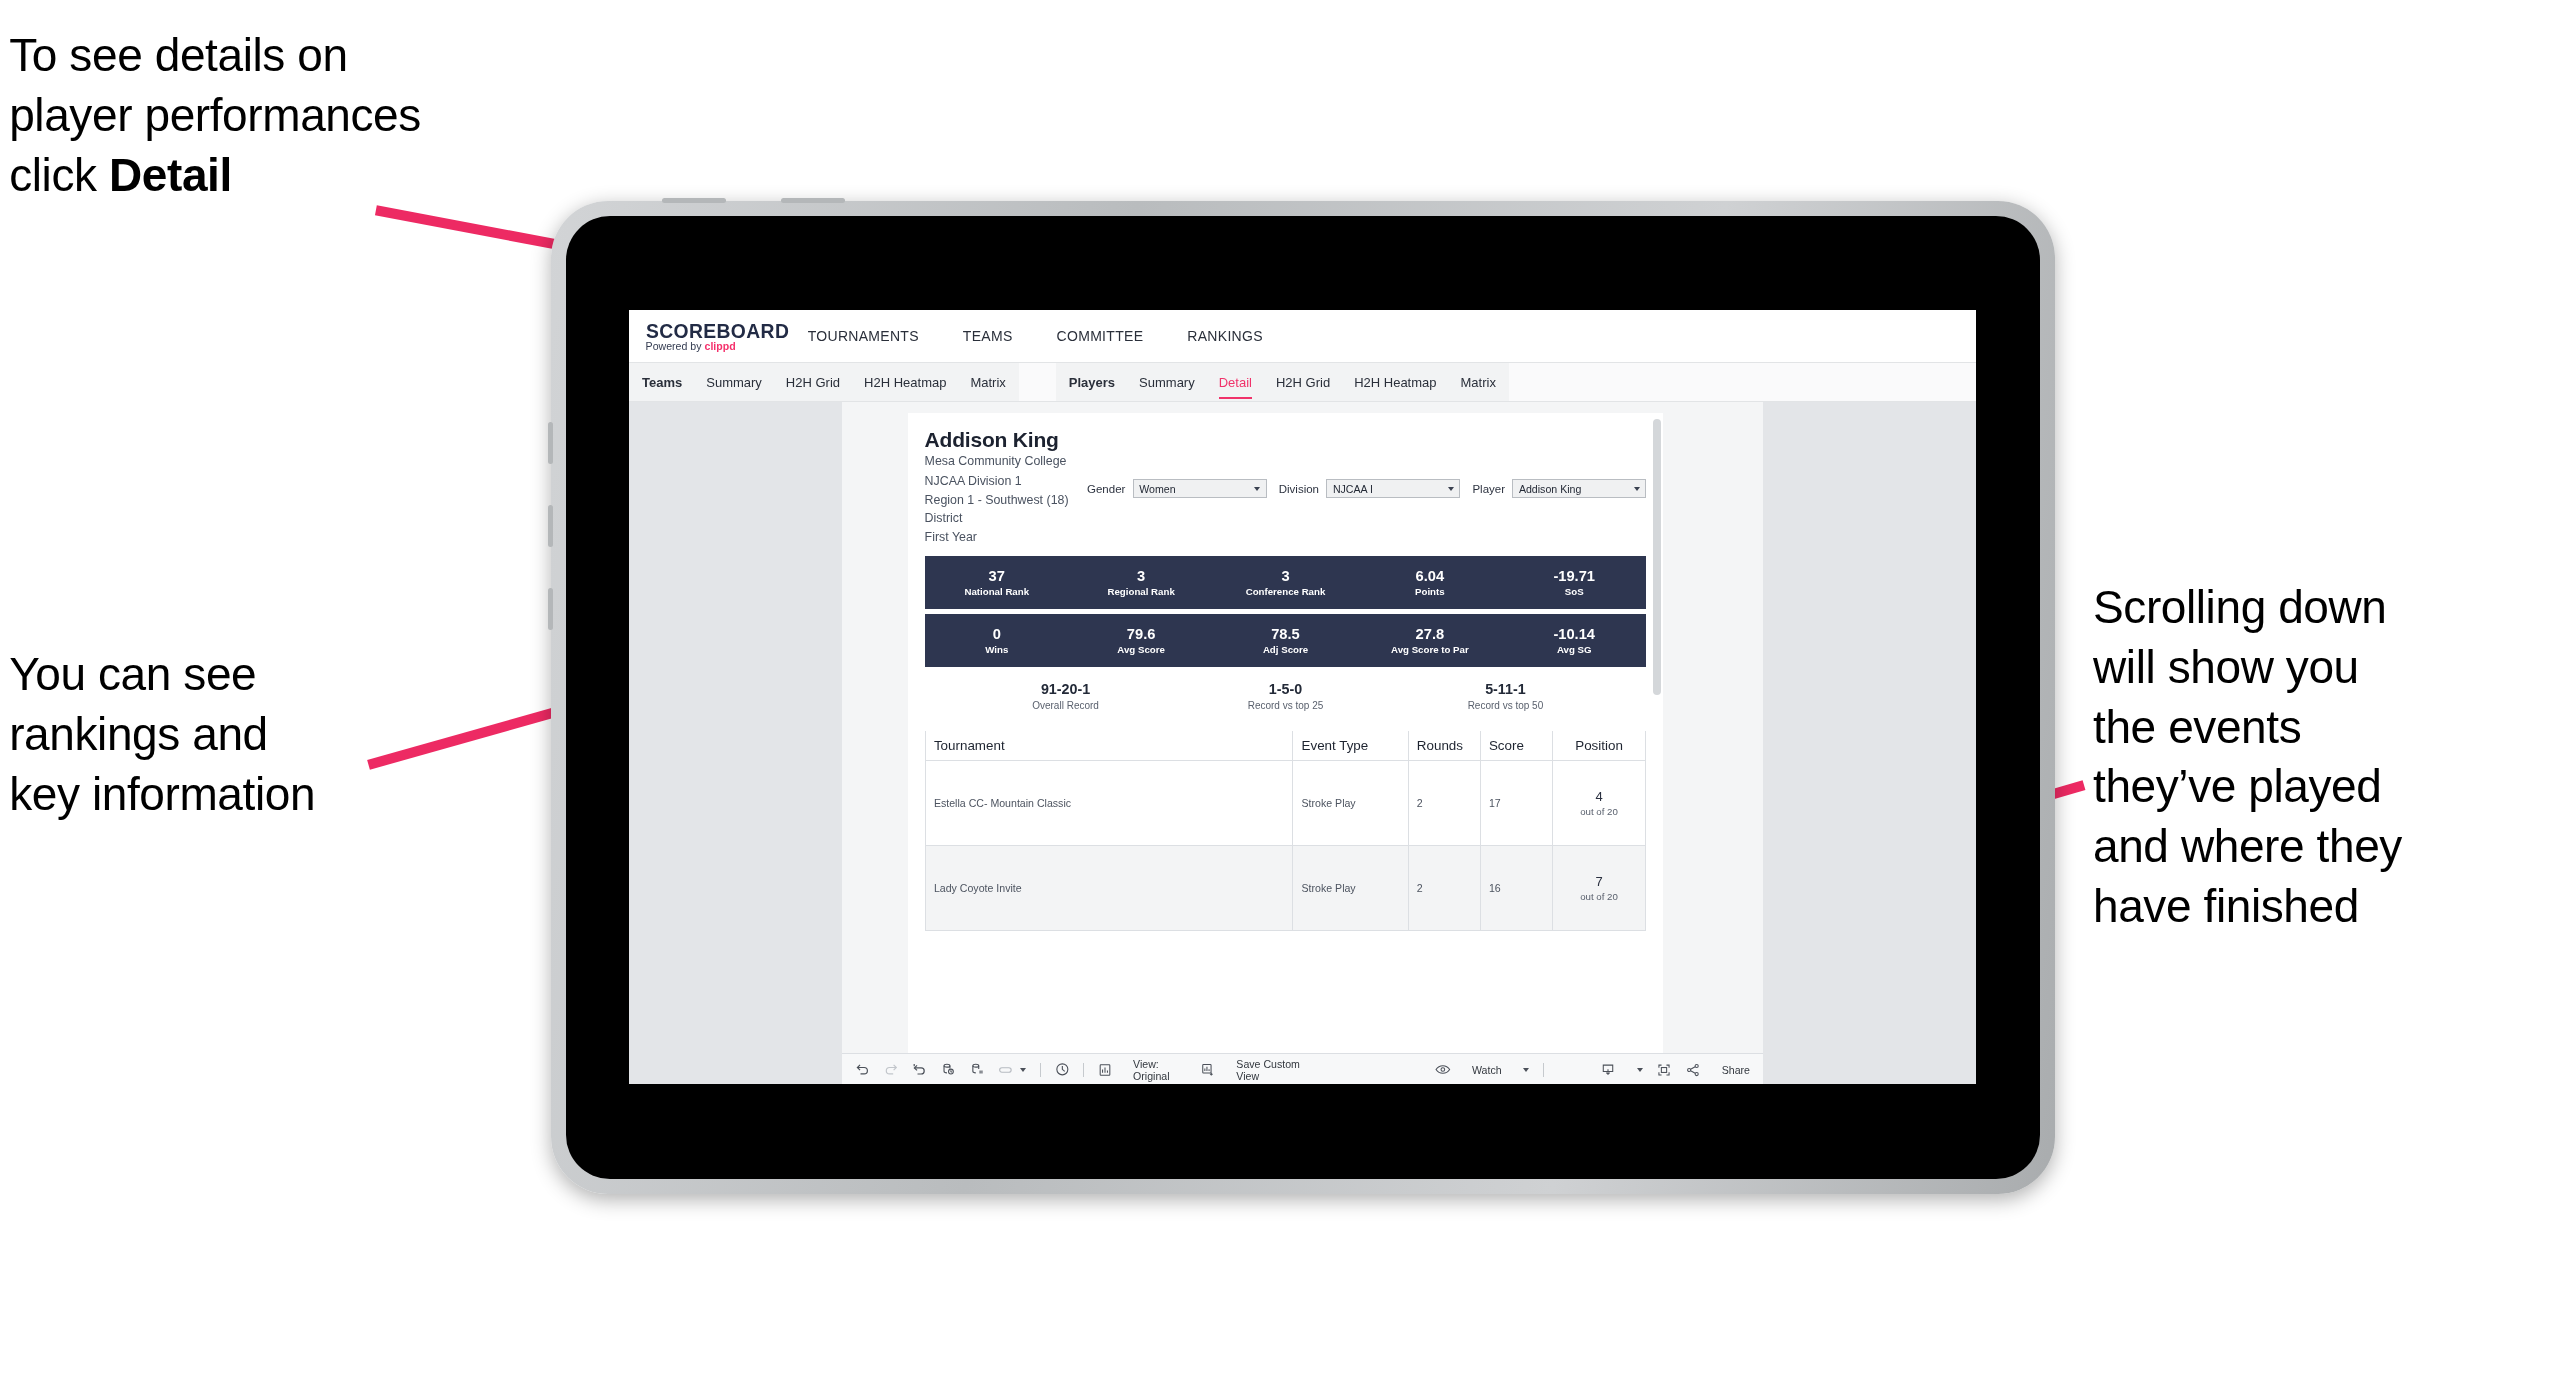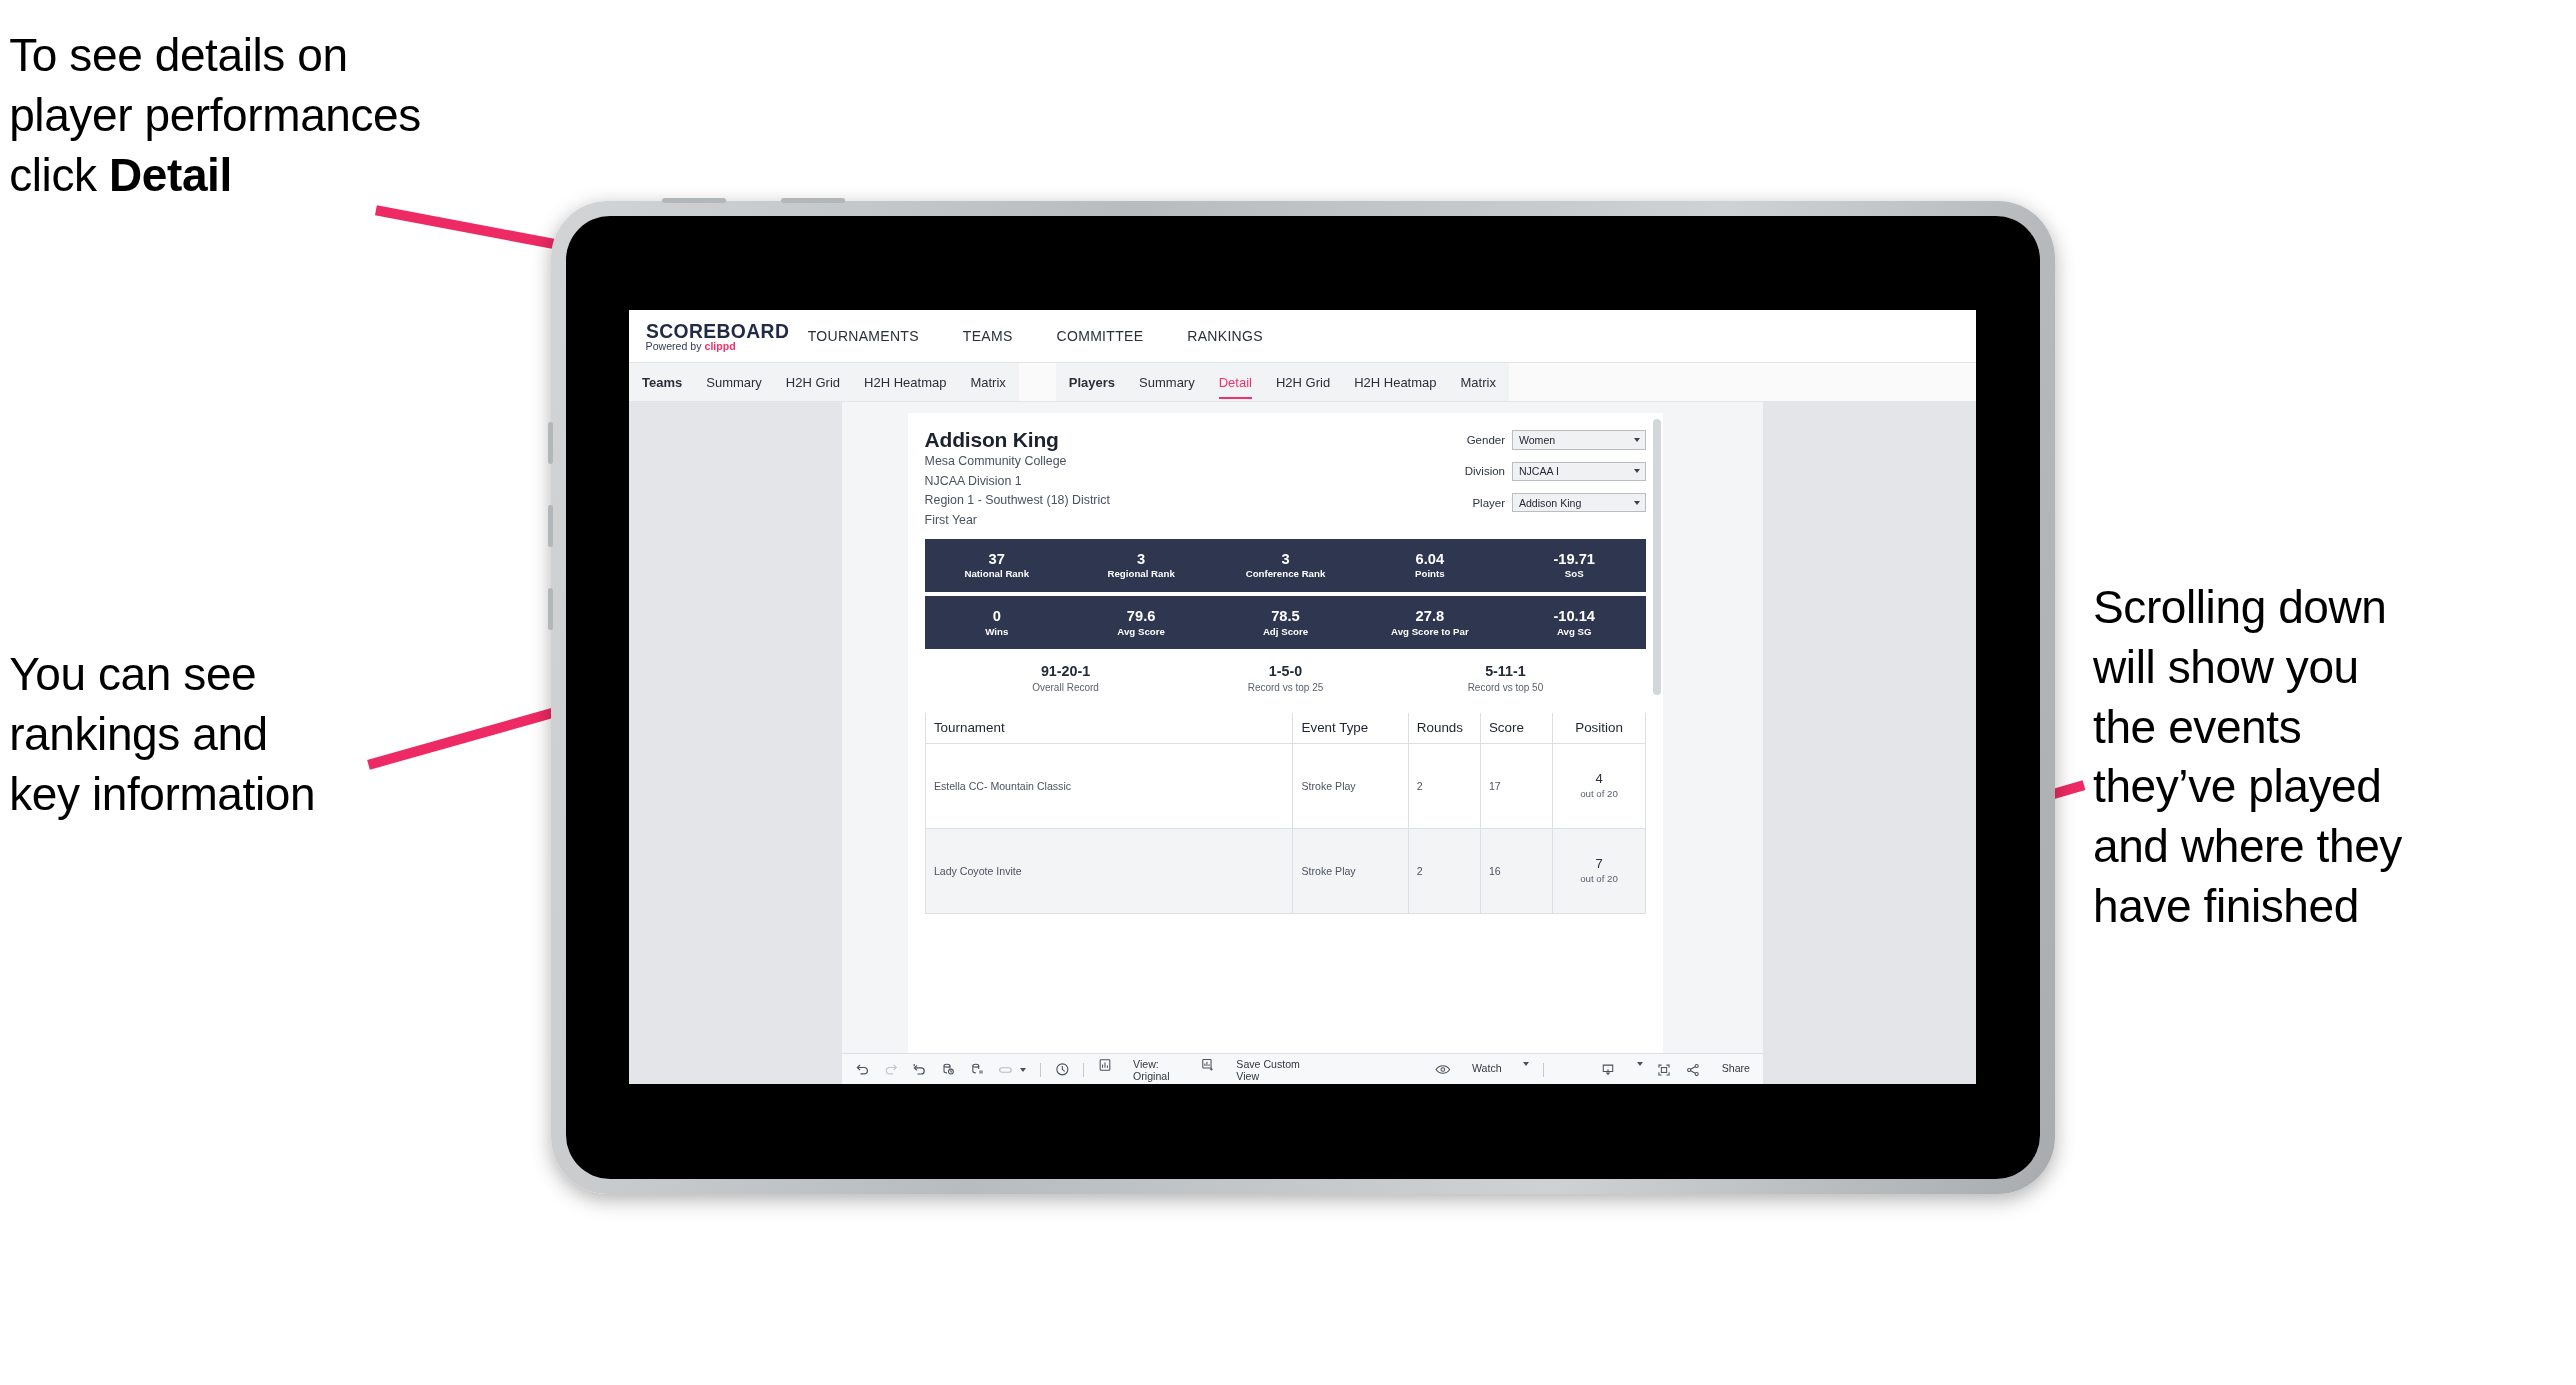--- a/index.html
+++ b/index.html
@@ -103,21 +103,21 @@
     position: relative; margin: 11px 0 0 66px; width: 755px;
     background: #ffffff; flex: 1; padding: 14.7px 16.6px 0 16.6px;
   }
 
   
   .vhead { display: flex; justify-content: space-between; }
   .pname { font-size: 21px; font-weight: bold; color: #1c2230; letter-spacing: -0.2px;
            font-family: "Liberation Sans Narrow","Liberation Sans",sans-serif; }
   .pmeta { font-size: 12.4px; color: #4a5260; line-height: 1.42; margin-top: 1.8px;
            font-family: "Liberation Sans Narrow","Liberation Sans",sans-serif; }
-  .filters { display: flex; flex-direction: column; gap: 12px; padding-top: 2.8px; }
+  .filters { display: flex; flex-direction: row; gap: 12px; padding-top: 2.8px; }
   .frow { display: flex; align-items: center; gap: 7.4px; justify-content: flex-end; }
   .flabel { font-size: 11.5px; color: #2d3340;
             font-family: "Liberation Sans Narrow","Liberation Sans",sans-serif; }
   .fsel {
     width: 134px; height: 19.3px; background: #f0f1f2;
     border: 0.9px solid #b9bdc2; font-size: 10.6px; color: #242a36;
     display: flex; align-items: center; padding: 0 5.5px; position: relative;
     font-family: "Liberation Sans Narrow","Liberation Sans",sans-serif;
   }
   .fsel .caret {
@@ -172,21 +172,21 @@
   
   .bottombar {
     position: absolute; left: 0; bottom: 0; width: 921px; height: 32px;
     background: #f7f8f9; border-top: 0.9px solid #dcdfe3;
     display: flex; align-items: center; padding: 0 13px; gap: 14px;
   }
   .tb-ico { width: 15.7px; height: 15.7px; display: flex; align-items: center;
             justify-content: center; color: #4b5059; }
   .tb-ico svg { display: block; }
   .tb-sep { width: 0.9px; height: 14px; background: #c6cace; }
-  .tb-item { display: flex; gap: 21px; }
+  .tb-item { display: flex; align-items: center; gap: 21px; }
   .tb-label { font-size: 10.6px; color: #33383f;
               font-family: "Liberation Sans Narrow","Liberation Sans",sans-serif; }
   .tb-caret { width: 0; height: 0; border-left: 3.2px solid transparent;
               border-right: 3.2px solid transparent; border-top: 4.1px solid #4b5059; }
   .spacer-a { width: 109px; } .spacer-c { width: 33px; }
 </style>
 </head>
 <body>
 
 <div class="stage">

